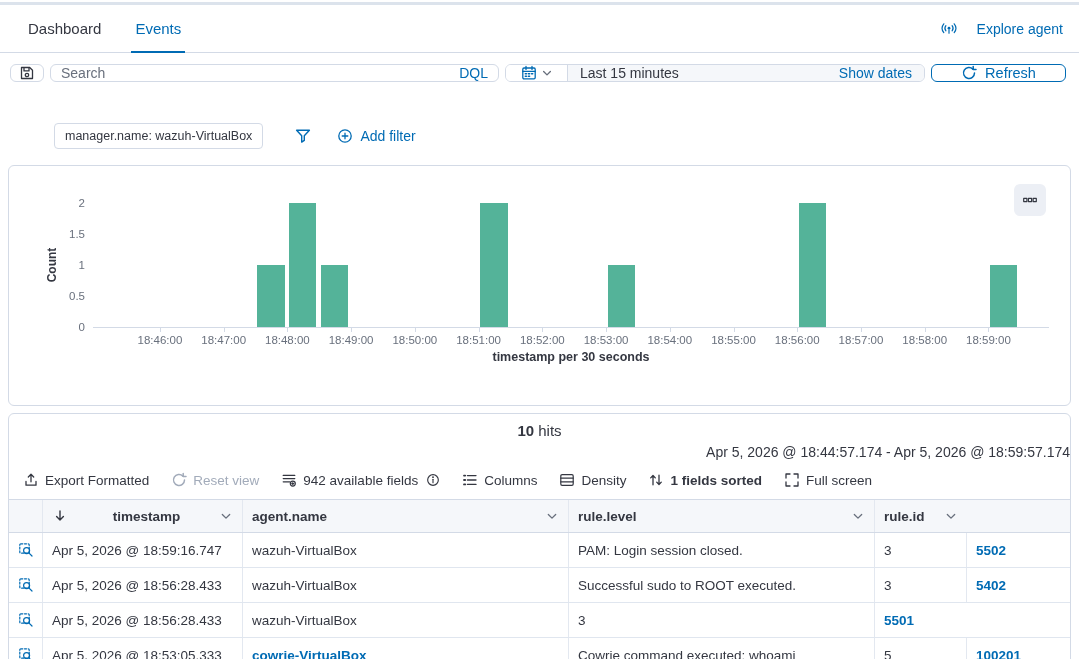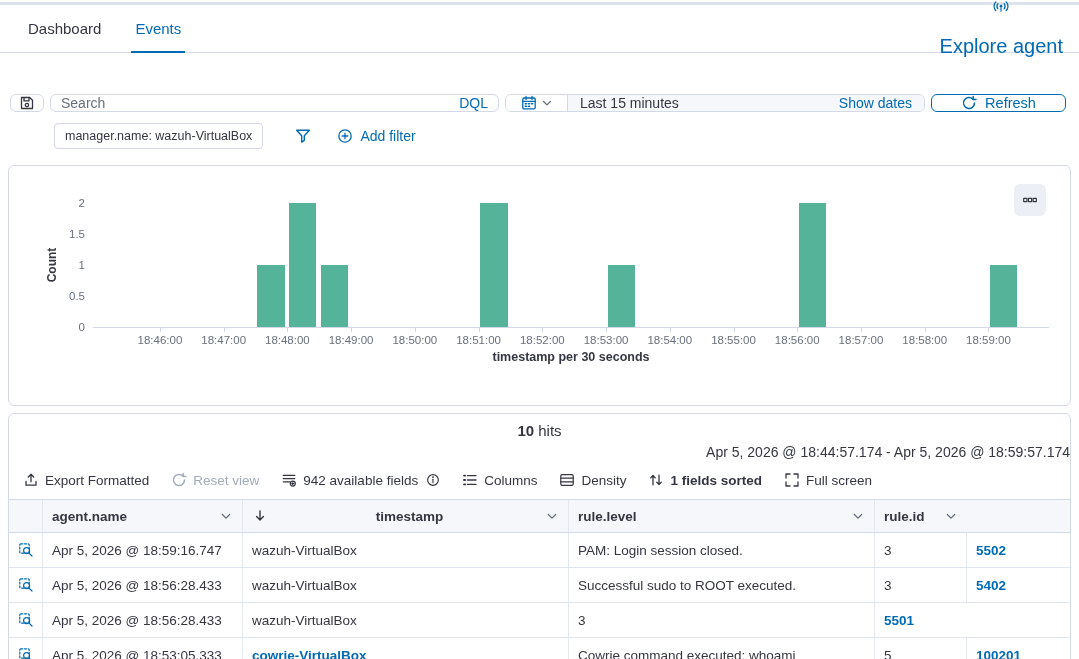--- a/index.html
+++ b/index.html
@@ -10,24 +10,24 @@
 
   .top-strip { height:3px; background:#dce3ec; margin-top:2px; }
 
   
   .tabbar { height:48px; display:flex; align-items:center; justify-content:space-between;
             border-bottom:1px solid #d3dae6; padding:0 16px; }
   .tabs { display:flex; gap:26px; margin-left:8px; }
   .tab { font-size:15px; padding:14px 4px 15px; cursor:pointer; color:#343741; position:relative; }
   .tab.active { color:#006bb4; font-weight:500; }
   .tab.active::after { content:""; position:absolute; left:0; right:0; bottom:-1px; height:2px; background:#006bb4; }
-  .explore { display:flex; align-items:center; gap:20px; color:#006bb4; font-size:20px; cursor:pointer;flex-direction:column; }
-
-  
-  .searchrow { display:flex; align-items:flex-end; margin:11px 13px 0 10px; height:48px; gap:6px; }
+  .explore { display:flex; align-items:center; gap:20px; color:#006bb4; font-size:14px; cursor:pointer; }
+
+  
+  .searchrow { display:flex; align-items:flex-start; margin:11px 13px 0 10px; height:48px; gap:6px; }
   .savebtn { width:34px; border:1px solid #d3dae6; border-radius:6px; background:#fff;
              display:flex; align-items:center; justify-content:center; color:#343741; cursor:pointer; }
   .searchwrap { flex:0 0 449px; border:1px solid #d3dae6; border-radius:6px; background:#fff;
                 display:flex; align-items:center; padding:0 10px; }
   .searchwrap input { flex:1; border:none; outline:none; font-size:14px; color:#343741;
                       font-family:inherit; background:transparent; }
   .searchwrap input::placeholder { color:#69707d; }
   .dql { color:#006bb4; font-size:14px; padding-left:10px; cursor:pointer; }
   .datepicker { flex:1; display:flex; border:1px solid #d3dae6; border-radius:6px; overflow:hidden; }
   .calbtn { width:62px; background:#fff; border:none; border-right:1px solid #d3dae6;
@@ -314,36 +314,36 @@
         </span>
       <span>Full screen</span>
     </button>
   </div>
 
   <div class="grid">
     <div class="gridrow gh" id="ghead">
         <div class="cell"></div>
         <div class="cell">
           <span class="spread" style="display: flex; align-items: center;">
-            <span>agent.name</span>
+            <span class="sortarrow icon">
+              <svg width="16" height="16" viewBox="0 0 16 16" fill="none" stroke="currentColor" stroke-width="1.4" stroke-linecap="round" stroke-linejoin="round">
+                <path d="M8 3v9M4.6 8.6 8 12l3.4-3.4"></path>
+              </svg>
+            </span>
+            <span>timestamp</span>
             <span class="hcaret icon">
               <svg width="14" height="14" viewBox="0 0 16 16" fill="none" stroke="currentColor" stroke-width="1.5" stroke-linecap="round" stroke-linejoin="round">
                 <path d="M3.8 6.2 8 10.4l4.2-4.2"></path>
               </svg>
             </span>
           </span>
         </div>
         <div class="cell">
           <span class="spread" style="display: flex; align-items: center;">
-            <span class="sortarrow icon">
-              <svg width="16" height="16" viewBox="0 0 16 16" fill="none" stroke="currentColor" stroke-width="1.4" stroke-linecap="round" stroke-linejoin="round">
-                <path d="M8 3v9M4.6 8.6 8 12l3.4-3.4"></path>
-              </svg>
-            </span>
-            <span>timestamp</span>
+            <span>agent.name</span>
             <span class="hcaret icon">
               <svg width="14" height="14" viewBox="0 0 16 16" fill="none" stroke="currentColor" stroke-width="1.5" stroke-linecap="round" stroke-linejoin="round">
                 <path d="M3.8 6.2 8 10.4l4.2-4.2"></path>
               </svg>
             </span>
           </span>
         </div>
         <div class="cell">
           <span class="spread" style="display: flex; align-items: center;">
             <span>rule.level</span>

